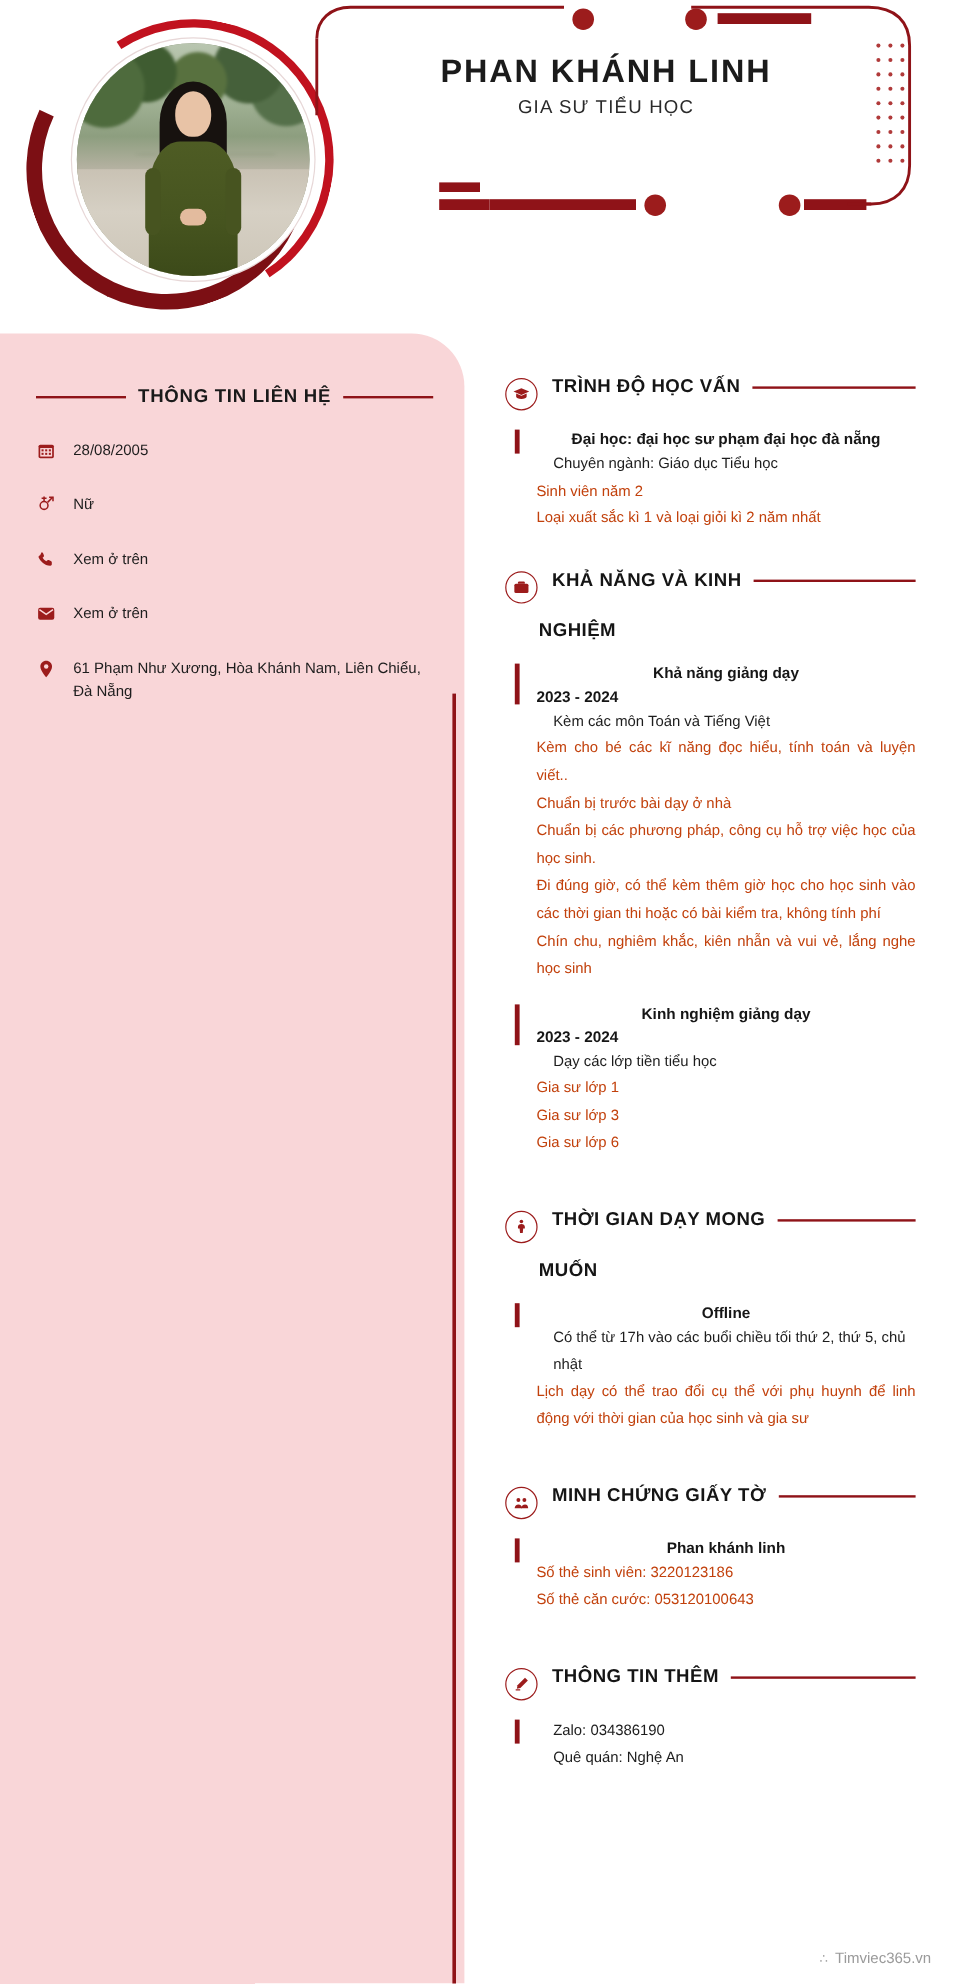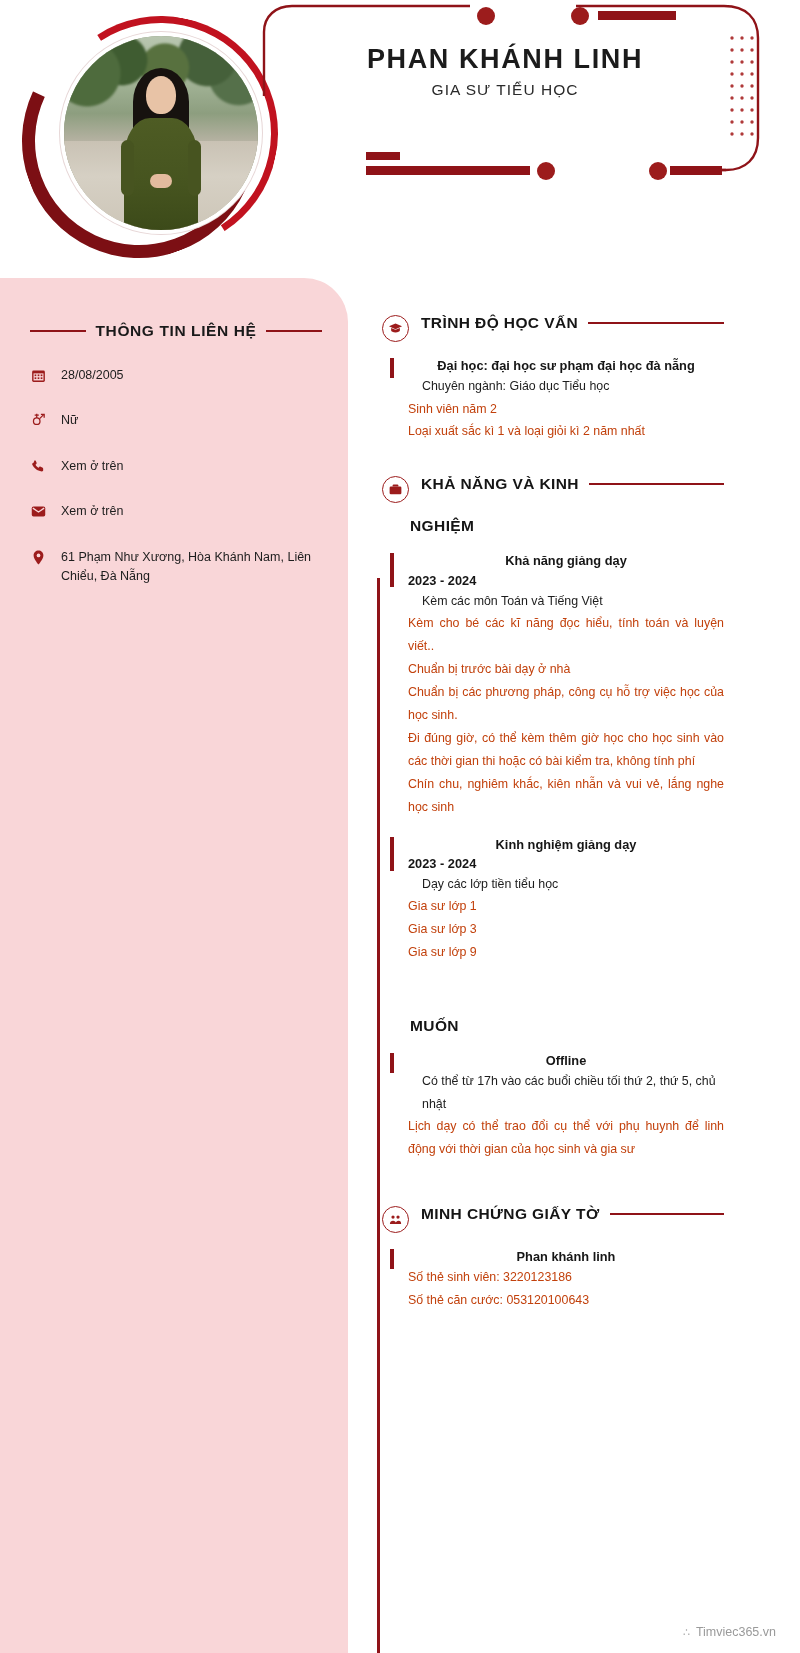--- a/index.html
+++ b/index.html
@@ -116,21 +116,21 @@
     font-size: 27px; font-weight: bold; letter-spacing: 1.6px; color: #1b1b1b;
   }
   .name-block .role {
     margin-top: 6px; font-size: 15.5px; letter-spacing: 1px; color: #2a2a2a;
   }
 
   
   .columns { position: relative; display: flex; }
   .left {
     position: relative;
-    width: 348px;
+    width: 387px;
     min-height: 1375px;
     background: #f9d6d8;
     border-top-left-radius: 0;
     border-top-right-radius: 44px;
     padding: 44px 26px 0 30px;
   }
   .divider-vert {
     position: absolute;
     left: 377px; top: 300px;
     width: 2.5px; height: 1286px;
@@ -423,27 +423,41 @@
         <div class="e-line">Chín chu, nghiêm khắc, kiên nhẫn và vui vẻ, lắng nghe học sinh</div>
       </div>
 
       <div class="entry">
         <span class="tick"></span>
         <div class="e-title">Kinh nghiệm giảng dạy</div>
         <div class="e-date">2023 - 2024</div>
         <div class="e-lead">Dạy các lớp tiền tiểu học</div>
         <div class="e-line">Gia sư lớp 1</div>
         <div class="e-line">Gia sư lớp 3</div>
-        <div class="e-line">Gia sư lớp 9</div>
+        <div class="e-line">Gia sư lớp 6</div>
       </div>
     </div>
 
     <div class="spacer-28"></div>
 
     <div class="section">
+      <div class="sec-head">
+        <span class="sec-badge">
+          <svg viewBox="0 0 24 24" fill="currentColor">
+              <circle cx="12" cy="4.6" r="2.4"></circle>
+              <path d="M12 8c-2.6 0-4.6 1.6-4.6 3.6V14h2.2l.6 6h3.6l.6-6h2.2v-2.4C16.6 9.6 14.6 8 12 8z"></path>
+            </svg>
+        </span>
+        <div class="sec-title-wrap">
+          <div class="sec-title-line">
+            <span class="sec-title">THỜI GIAN DẠY MONG</span>
+            <span class="rule"></span>
+          </div>
+        </div>
+      </div>
       <div class="sec-title-2">MUỐN</div>
 
       <div class="spacer-16"></div>
 
       <div class="entry">
         <span class="tick short"></span>
         <div class="e-title">Offline</div>
         <div class="e-lead">Có thể từ 17h vào các buổi chiều tối thứ 2,  thứ 5, chủ nhật</div>
         <div class="e-line">Lịch dạy có thể trao đổi cụ thể với phụ huynh để linh động với thời gian của học sinh và gia sư</div>
       </div>
@@ -471,20 +485,41 @@
       <div class="entry">
         <span class="tick short"></span>
         <div class="e-title">Phan khánh linh</div>
         <div class="e-line">Số thẻ sinh viên: 3220123186</div>
         <div class="e-line">Số thẻ căn cước: 053120100643</div>
       </div>
     </div>
 
     <div class="spacer-28"></div>
 
+    <div class="section">
+      <div class="sec-head">
+        <span class="sec-badge">
+          <svg viewBox="0 0 24 24" fill="currentColor">
+              <path d="M16.8 3.4l3.8 3.8-10 10-4.6.8.8-4.6z"></path>
+              <path d="M4.4 19.6h6" stroke="currentColor" stroke-width="1.6" fill="none"></path>
+            </svg>
+        </span>
+        <div class="sec-title-wrap">
+          <div class="sec-title-line">
+            <span class="sec-title">THÔNG TIN THÊM</span>
+            <span class="rule"></span>
+          </div>
+        </div>
+      </div>
+      <div class="entry">
+        <span class="tick short"></span>
+        <div class="e-lead">Zalo: 034386190</div>
+        <div class="e-lead">Quê quán: Nghệ An</div>
+      </div>
+    </div>
 
   </div>
 </div>
 
 <div class="footer">
   <span class="sparkle">∴</span>
   <span>Timviec365.vn</span>
 </div>
 
 </body></html>

